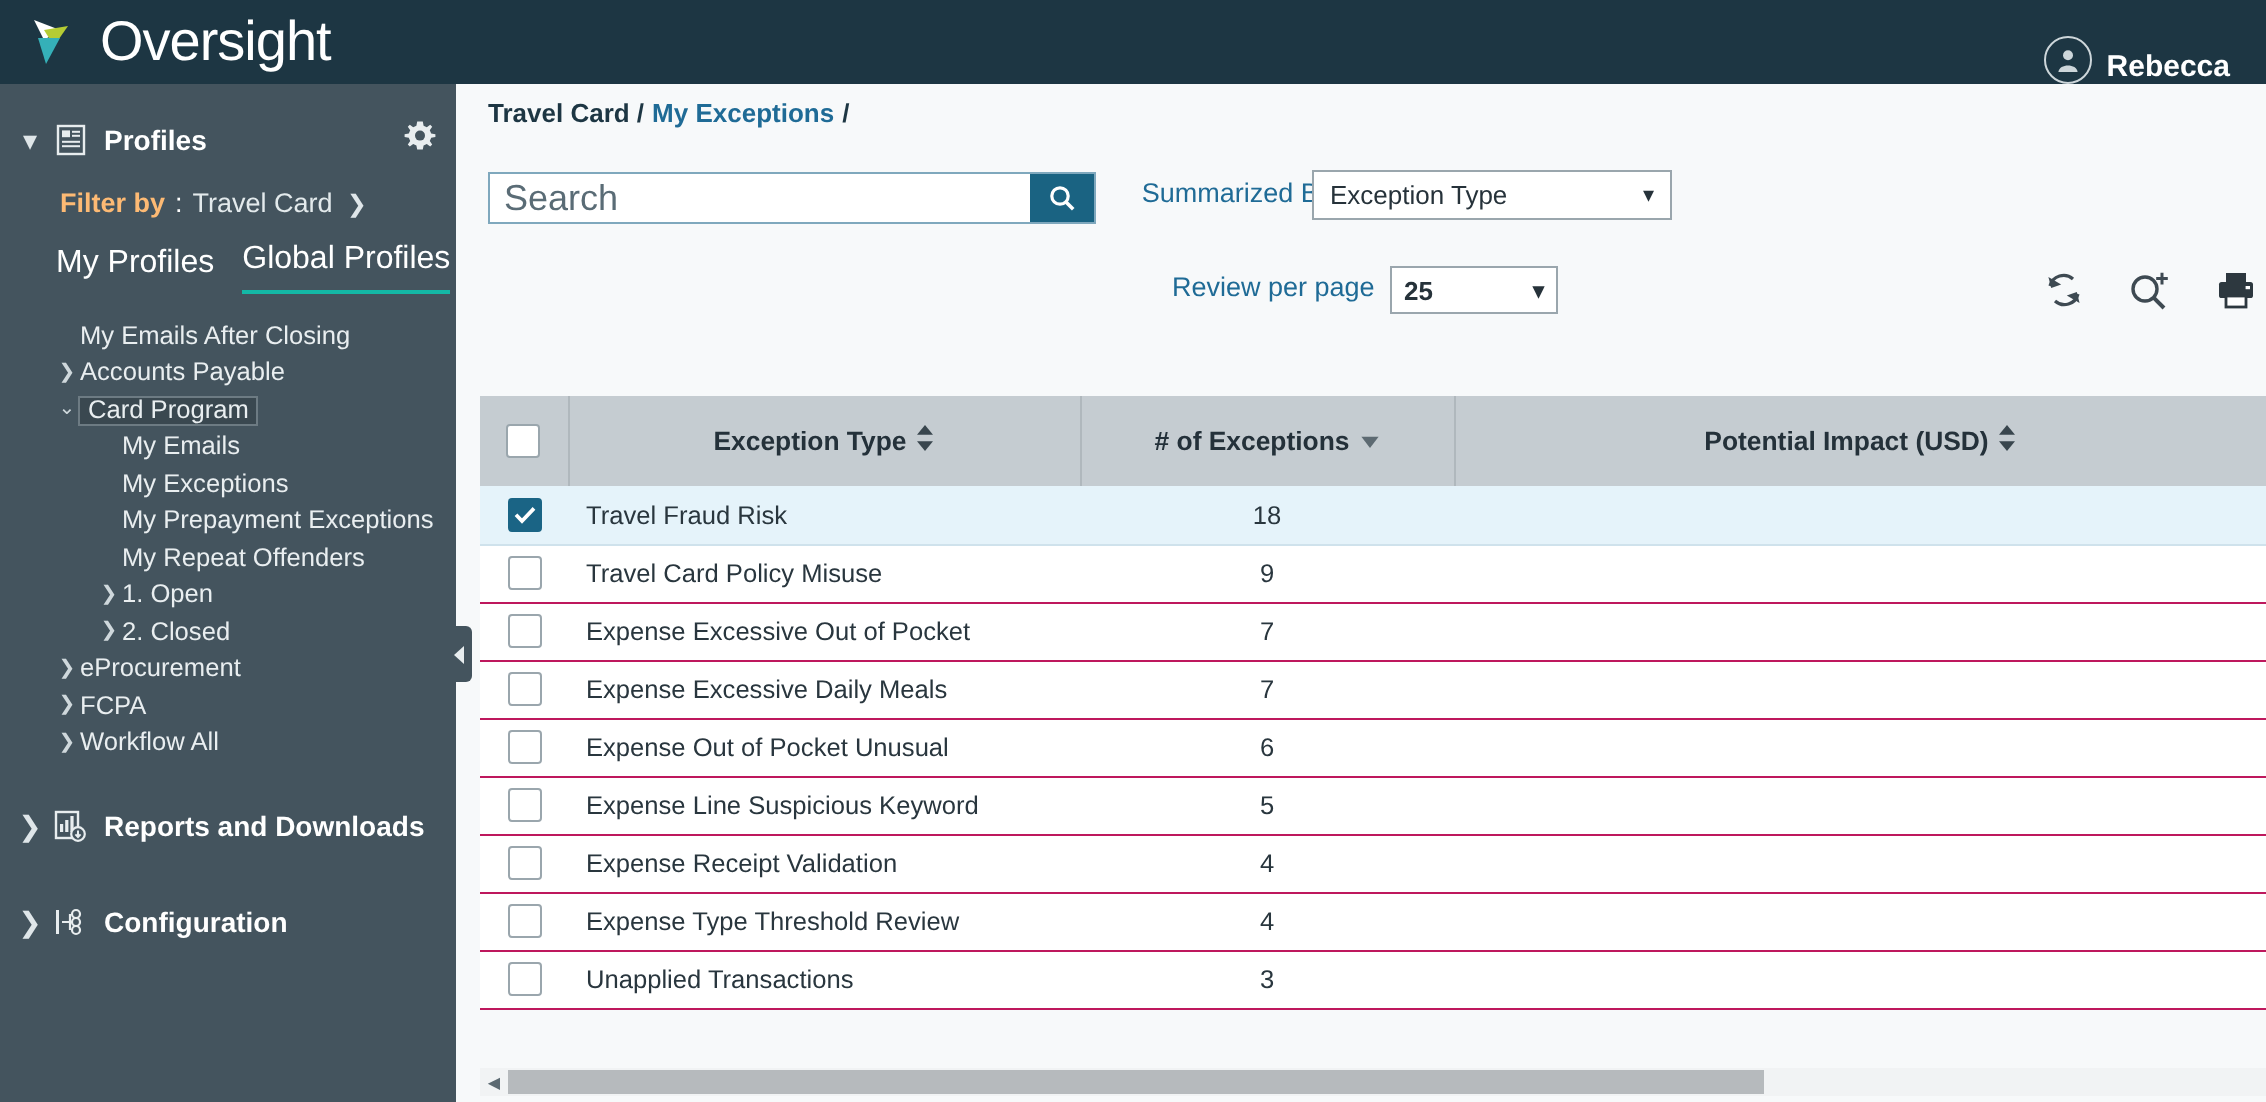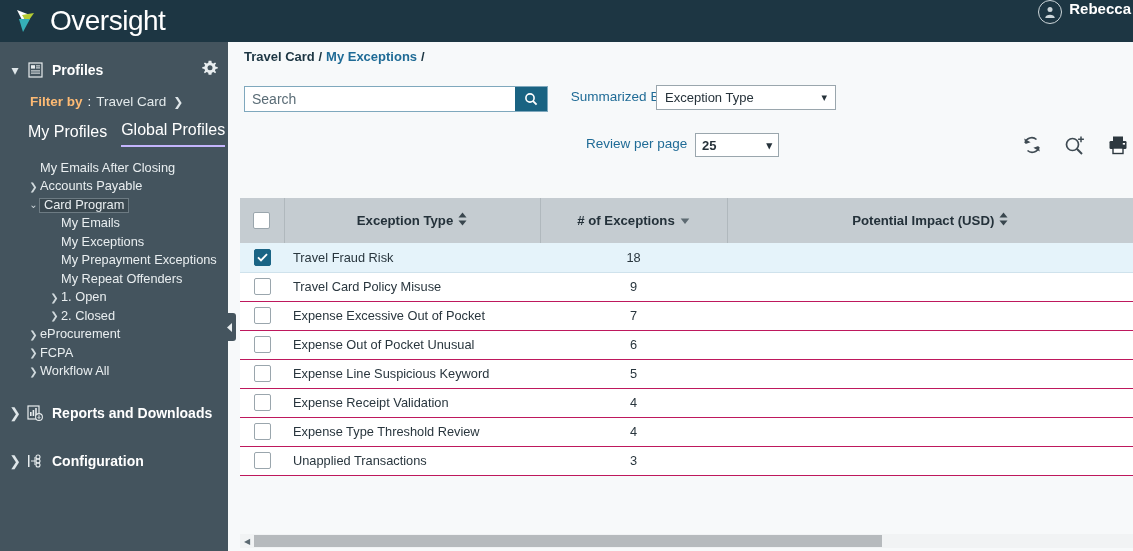--- a/index.html
+++ b/index.html
@@ -16,21 +16,21 @@
     background: #1d3643; display: flex; align-items: center;
   }
   .logo-wrap { display: flex; align-items: center; padding-left: 14px; }
   .logo-mark { width: 30px; height: 30px; position: relative; margin-right: 6px; }
   .logo-text {
     color: #ffffff; font-size: 28px; letter-spacing: -0.5px;
     font-family: "Liberation Sans", sans-serif; font-weight: 400;
   }
   .user-area {
     position: absolute; right: 0; top: 0; height: 42px;
-    display: flex; align-items: flex-start; padding-right: 2px;
+    display: flex; align-items: flex-end; padding-right: 18px;
   }
   .avatar-ring {
     width: 24px; height: 24px; border: 1.6px solid #cdd6da; border-radius: 50%;
     display: flex; align-items: center; justify-content: center; margin-right: 7px;
   }
   .user-name {
     color: #ffffff; font-size: 15px; font-weight: bold; white-space: nowrap;
   }
 
   
@@ -52,21 +52,21 @@
   }
   .filter-by { font-weight: bold; color: #fdba74; }
   .filter-colon { margin: 0 5px; color: #ffffff; }
   .filter-val { color: #e3eaec; }
   .filter-arrow { margin-left: 7px; color: #dfe6e9; font-size: 12px; }
 
   .tabs-row {
     display: flex; align-items: flex-end; padding-left: 28px; margin-top: 6px; gap: 14px;
   }
   .ptab { font-size: 16px; color: #ffffff; padding-bottom: 6px; }
-  .ptab.active { border-bottom: 2px solid #c4b5fd; }
+  .ptab.active { border-bottom: 2px solid #14b8a6; }
 
   .tree { padding: 12px 0 0 0; font-size: 12.8px; line-height: 1; }
   .tnode { display: flex; align-items: center; height: 18.5px; white-space: nowrap; }
   .tcaret { width: 13px; text-align: center; font-size: 10px; color: #cfd8dc; flex: 0 0 13px; }
   .tlabel { color: #e9eef0; }
   .tlabel.sel {
     background: #3a4850; border: 1px solid #6d7b83; padding: 0px 4px; margin-left: -1px;
   }
   .d0 { padding-left: 27px; }
   .d1 { padding-left: 27px; }
@@ -89,21 +89,21 @@
   }
   .bc-dark { color: #1d3643; }
   .bc-link { color: #1f6b96; }
 
   .toolbar { position: relative; height: 98px; }
   .search-box {
     position: absolute; left: 16px; top: 22px; width: 304px; height: 26px;
     display: flex; border: 1px solid #7fa8bd; background: #fff;
   }
   .search-input {
-    flex: 1; border: 0; outline: none; padding: 0 7px; font-size: 14px;
+    flex: 1; border: 0; outline: none; padding: 0 7px; font-size: 18px;
     color: #30424c; font-family: "Liberation Sans", sans-serif; background: transparent;
   }
   .search-input::placeholder { color: #5a6c76; }
   .search-btn {
     width: 32px; background: #1a6382; border: 0; display: flex;
     align-items: center; justify-content: center; cursor: pointer;
   }
 
   .summ-label {
     position: absolute; left: 338px; top: 24px; width: 105px; text-align: center;
@@ -435,20 +435,26 @@
               <td class="c-imp"></td>
             </tr>
             <tr>
               <td class="c-chk"><span class="cbx"></span></td>
               <td class="c-type">Expense Excessive Out of Pocket</td>
               <td class="c-num">7</td>
               <td class="c-imp"></td>
             </tr>
             <tr>
               <td class="c-chk"><span class="cbx"></span></td>
+              <td class="c-type">Expense Excessive Daily Meals</td>
+              <td class="c-num">7</td>
+              <td class="c-imp"></td>
+            </tr>
+            <tr>
+              <td class="c-chk"><span class="cbx"></span></td>
               <td class="c-type">Expense Out of Pocket Unusual</td>
               <td class="c-num">6</td>
               <td class="c-imp"></td>
             </tr>
             <tr>
               <td class="c-chk"><span class="cbx"></span></td>
               <td class="c-type">Expense Line Suspicious Keyword</td>
               <td class="c-num">5</td>
               <td class="c-imp"></td>
             </tr>

